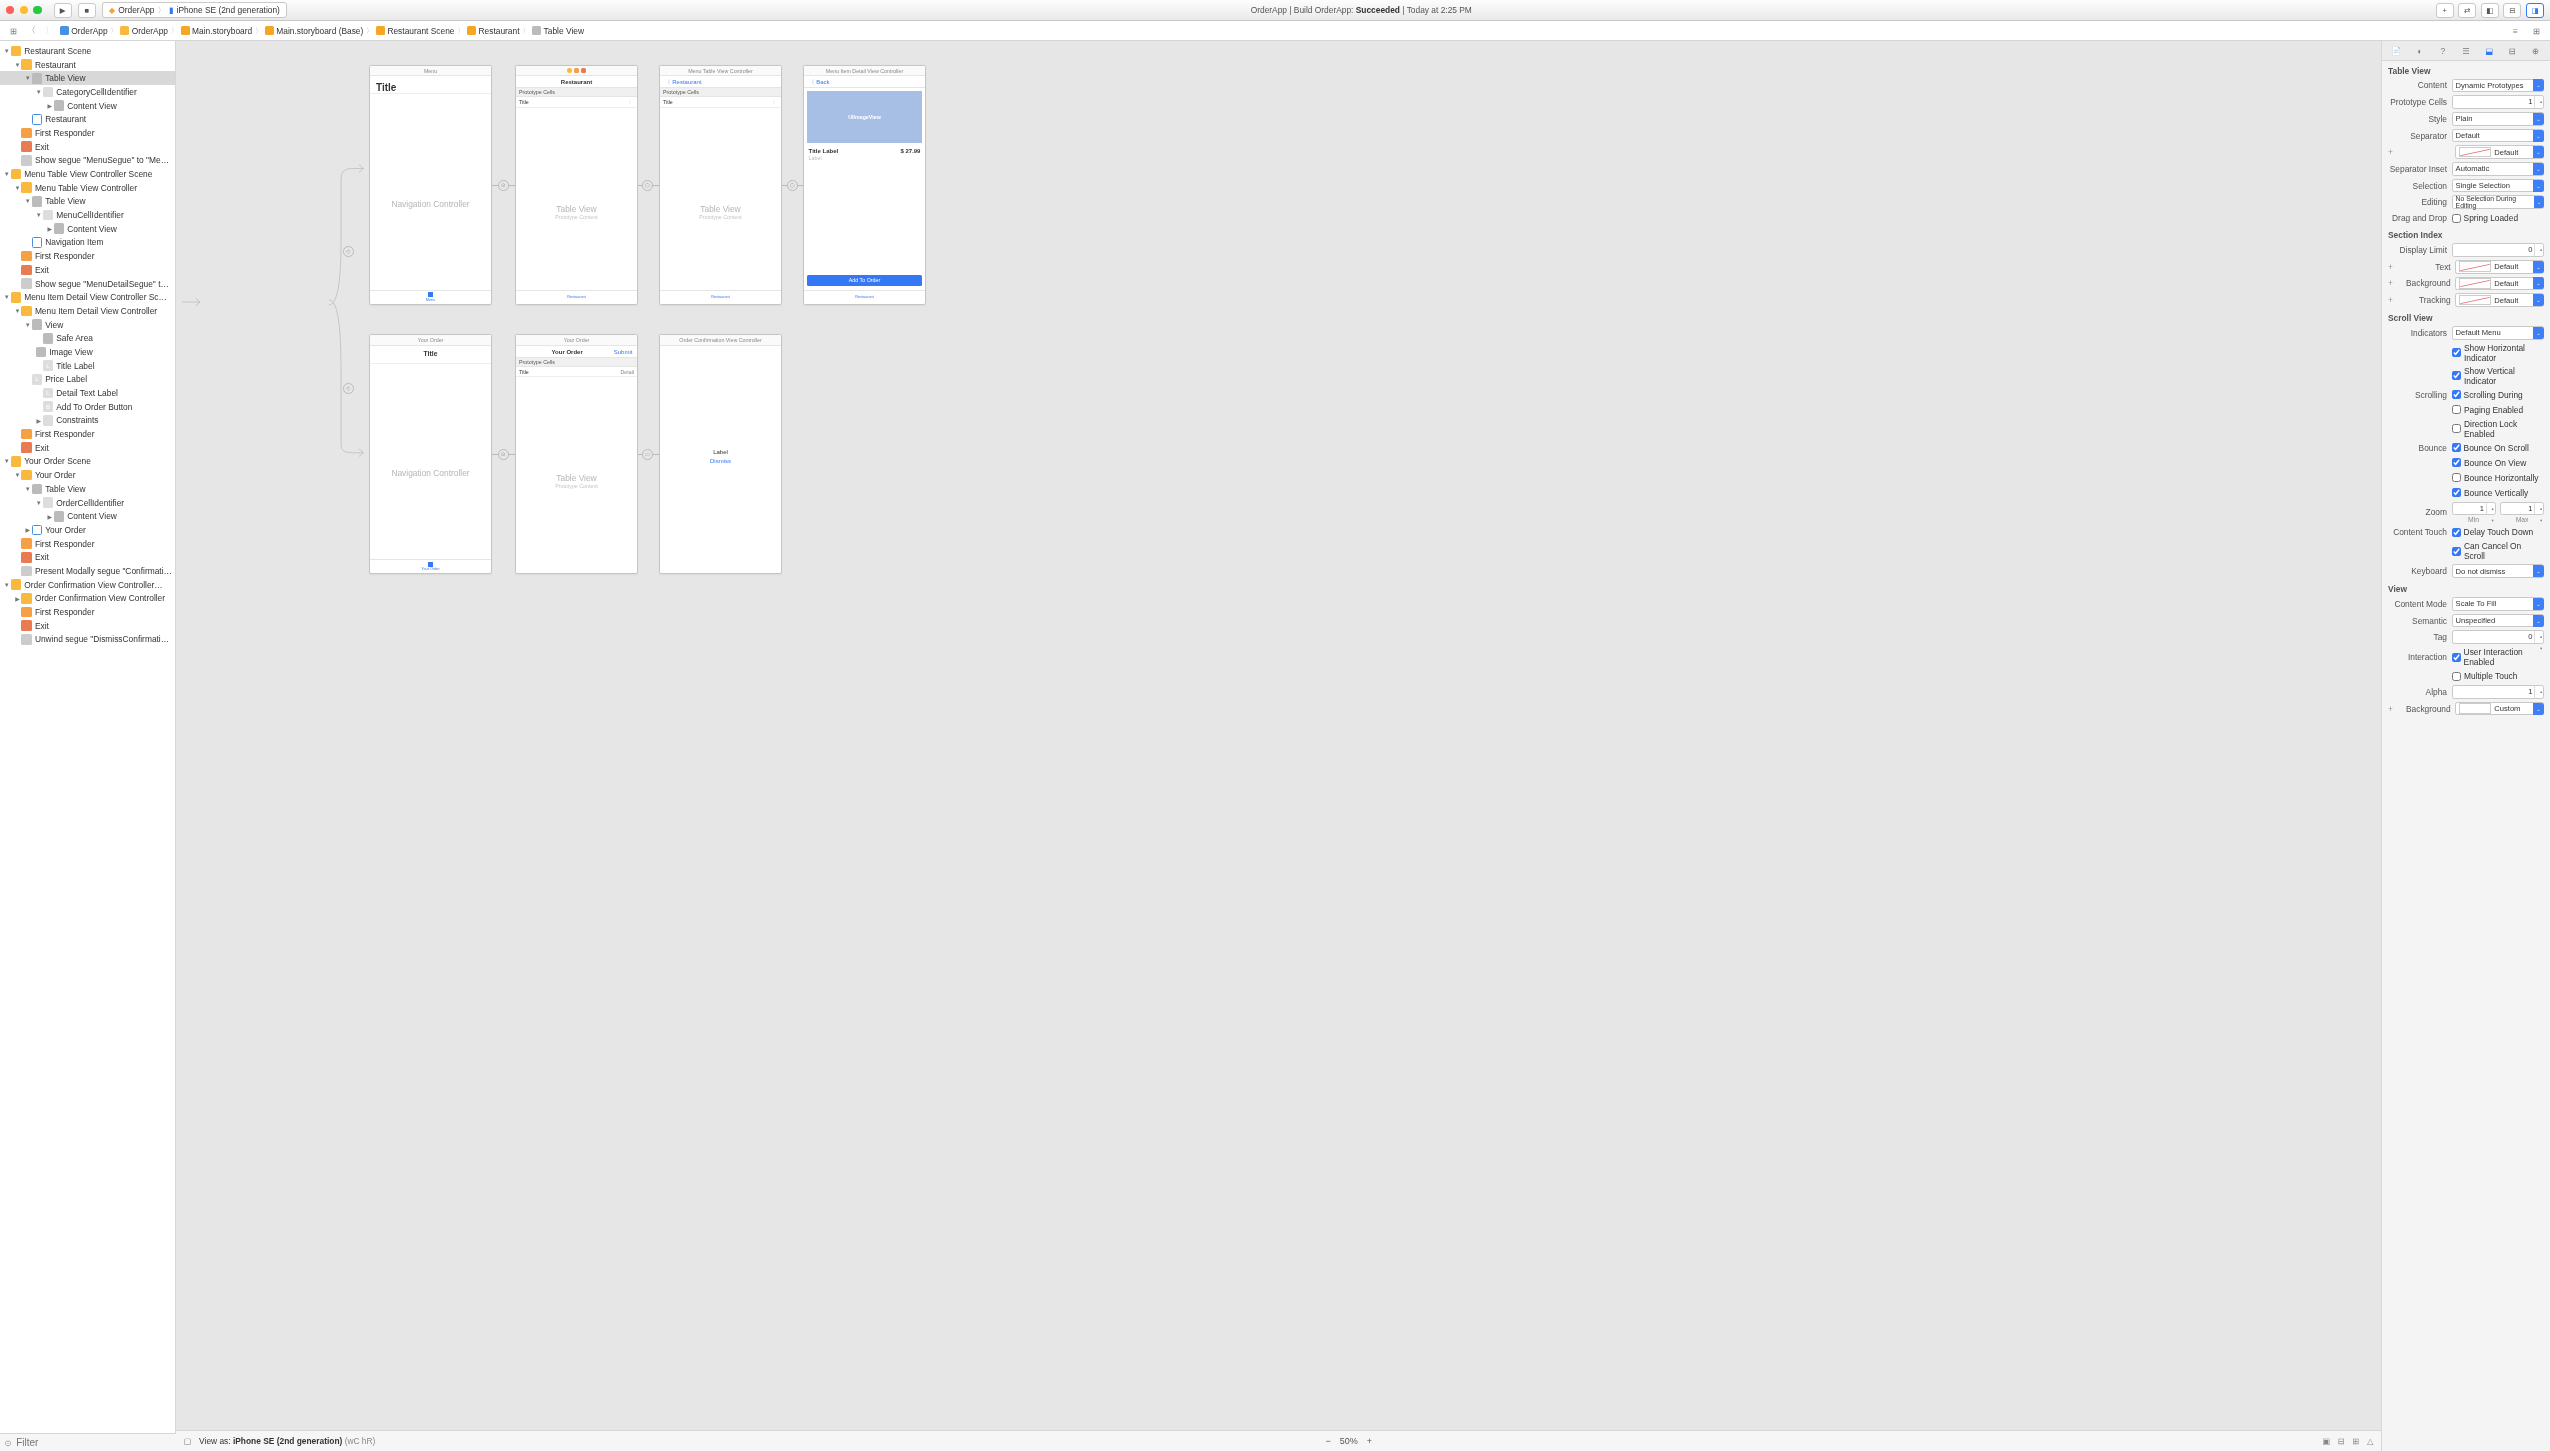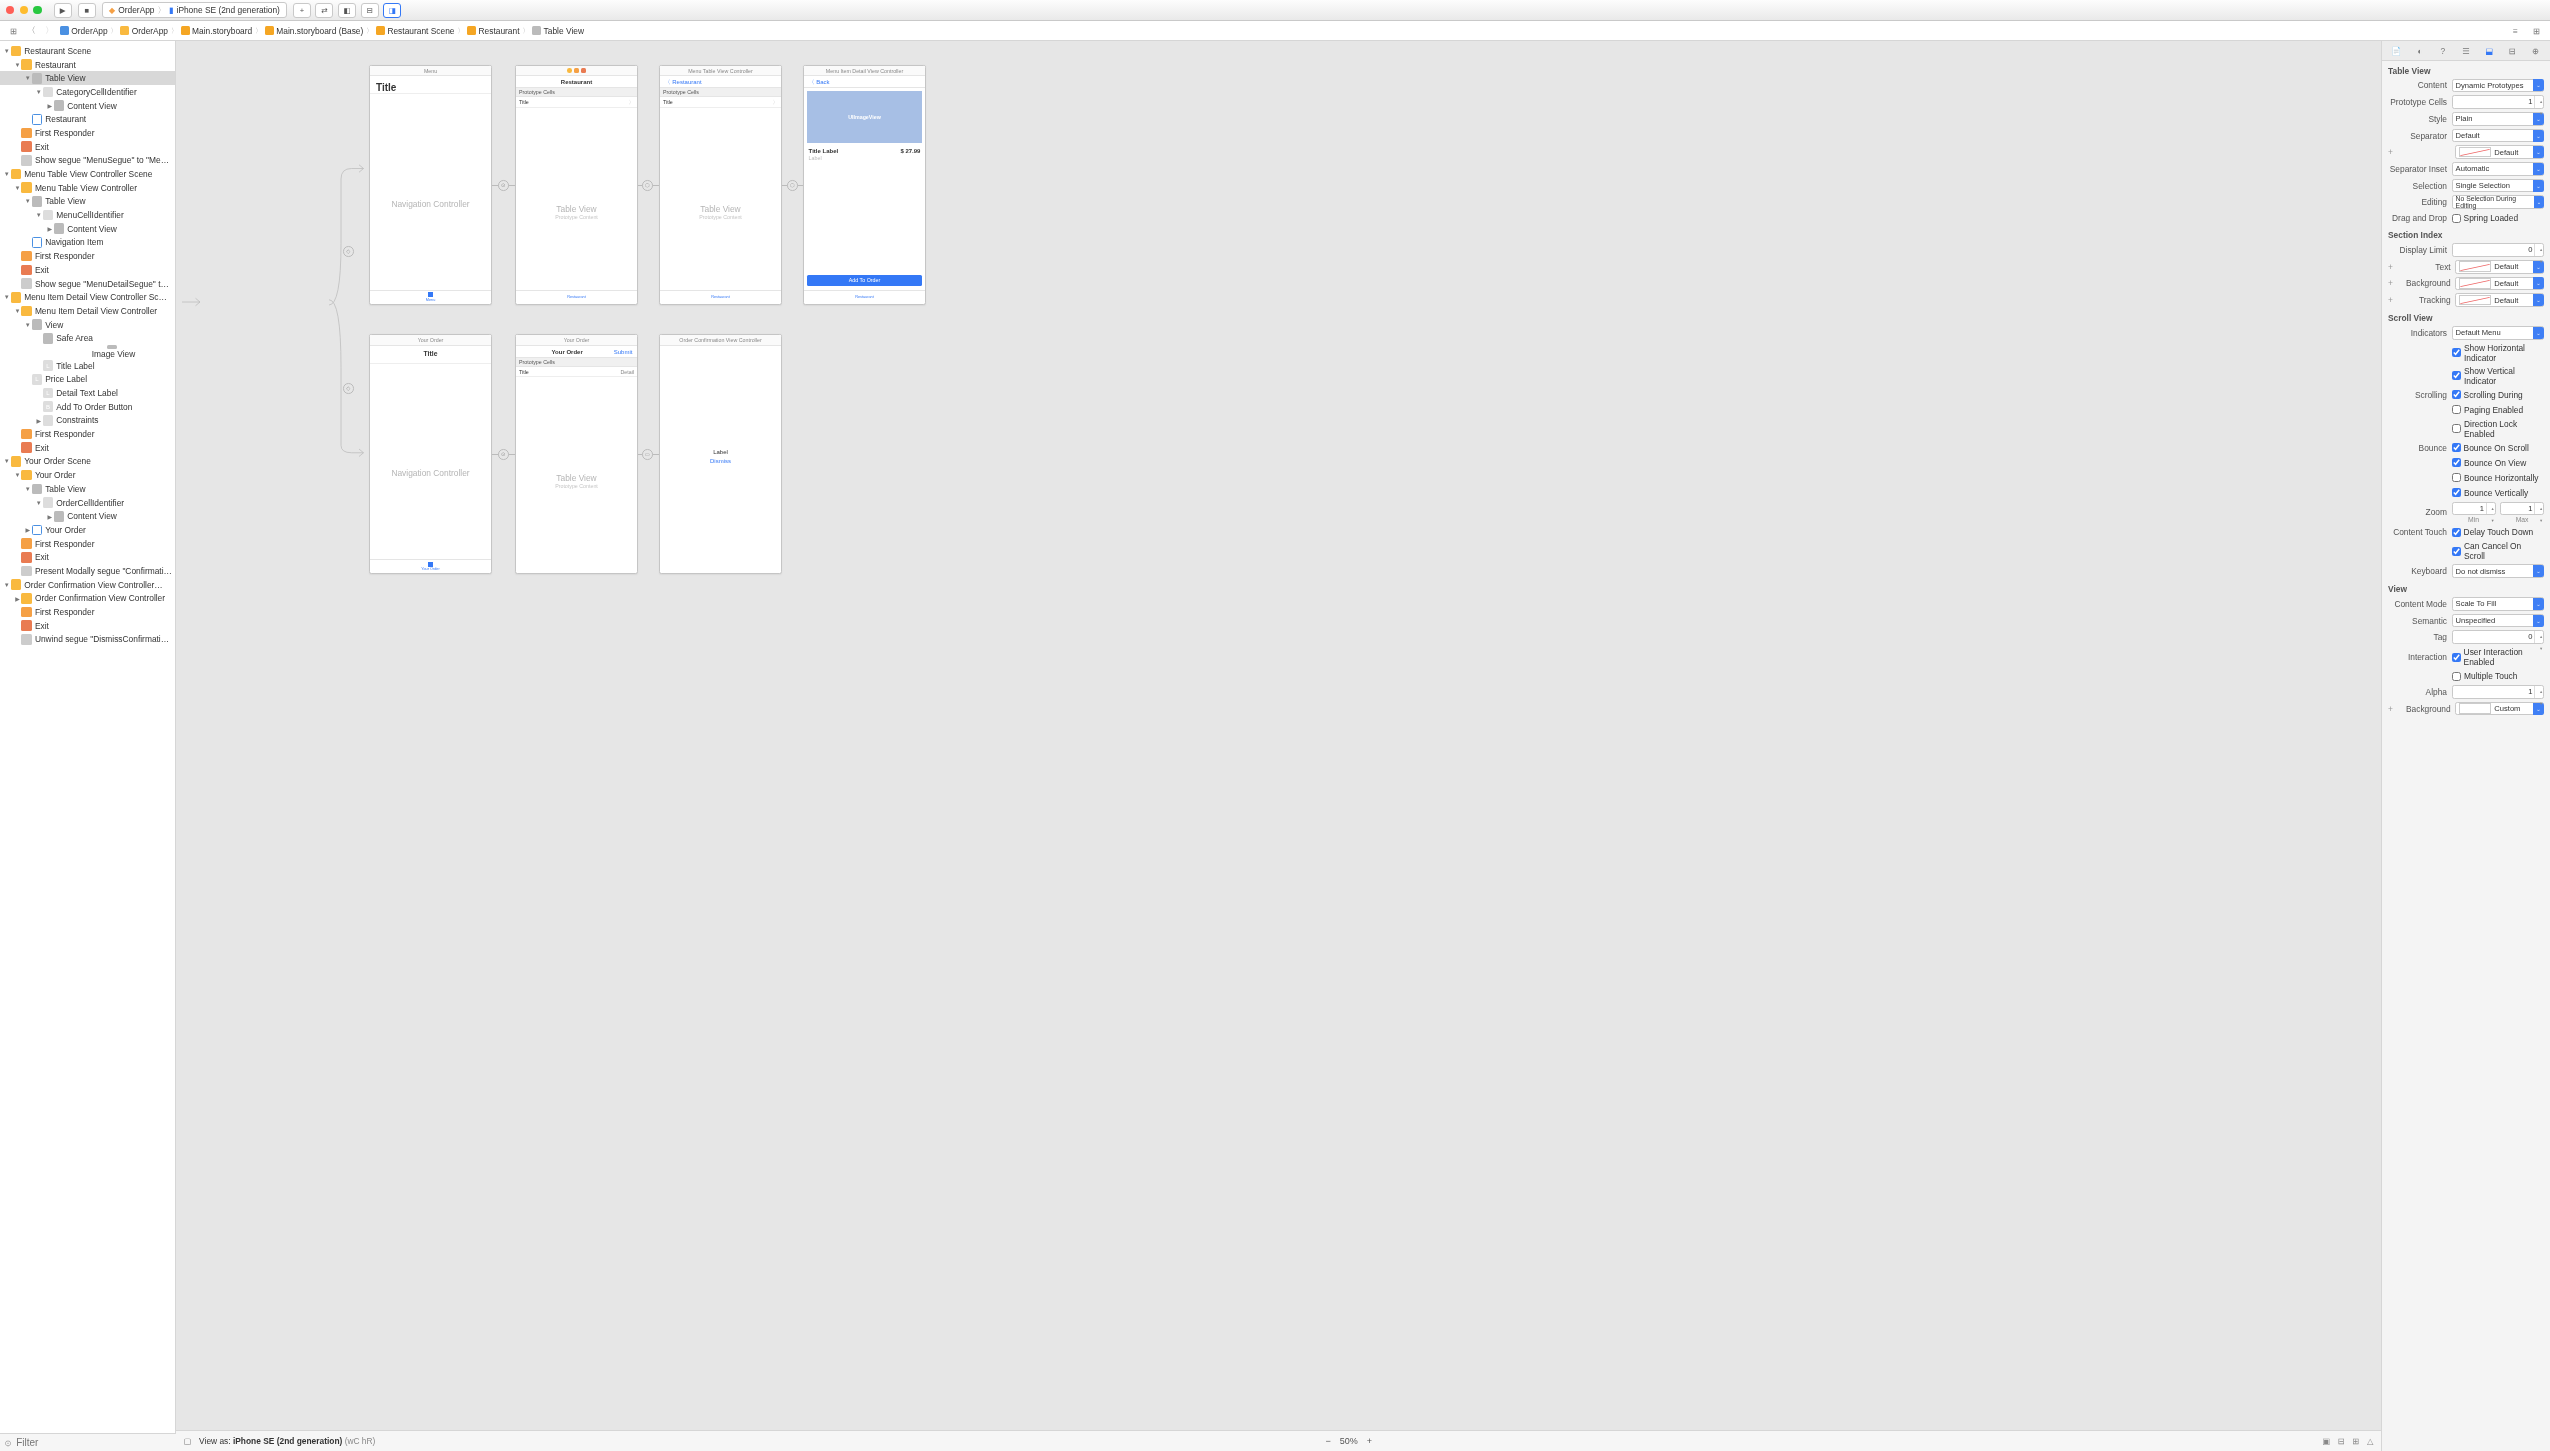--- a/index.html
+++ b/index.html
@@ -103,20 +103,25 @@
       <div class="dot green"></div>
     </div>
     <div class="tb-btn">▶</div>
     <div class="tb-btn">■</div>
     <div class="scheme">
       <span style="color:#f5a045;">◆</span>
       <span>OrderApp</span>
       <span style="color:#aaa;">〉</span>
       <span style="color:#3478f6;">▮</span>
       <span>iPhone SE (2nd generation)</span>
+    </div>
+    <div class="status-center">
+      <span>OrderApp | Build OrderApp:</span>
+      <b>Succeeded</b>
+      <span> | </span><span>Today at 2:25 PM</span>
     </div>
     <div class="tb-right">
       <div class="tb-btn">+</div>
       <div class="tb-btn">⇄</div>
       <div class="tb-btn">◧</div>
       <div class="tb-btn">⊟</div>
       <div class="tb-btn" style="color:#3478f6;border-color:#3478f6;">◨</div>
     </div>
   </div>
 
@@ -271,21 +276,21 @@
           <div class="row" style="padding-left: 24px;">
             <span class="disc">▼</span>
             <span class="ic-s ic-view"></span>
             <span>View</span>
           </div>
           <div class="row" style="padding-left: 35px;">
             <span class="disc"></span>
             <span class="ic-s ic-view"></span>
             <span>Safe Area</span>
           </div>
-          <div class="row" style="padding-left: 55px; flex-direction: column;">
+          <div class="row" style="padding-left: 28px;">
             <span class="disc"></span>
             <span class="ic-s ic-view"></span>
             <span>Image View</span>
           </div>
           <div class="row" style="padding-left: 35px;">
             <span class="disc"></span>
             <span class="ic-s ic-label">L</span>
             <span>Title Label</span>
           </div>
           <div class="row" style="padding-left: 24px;">

